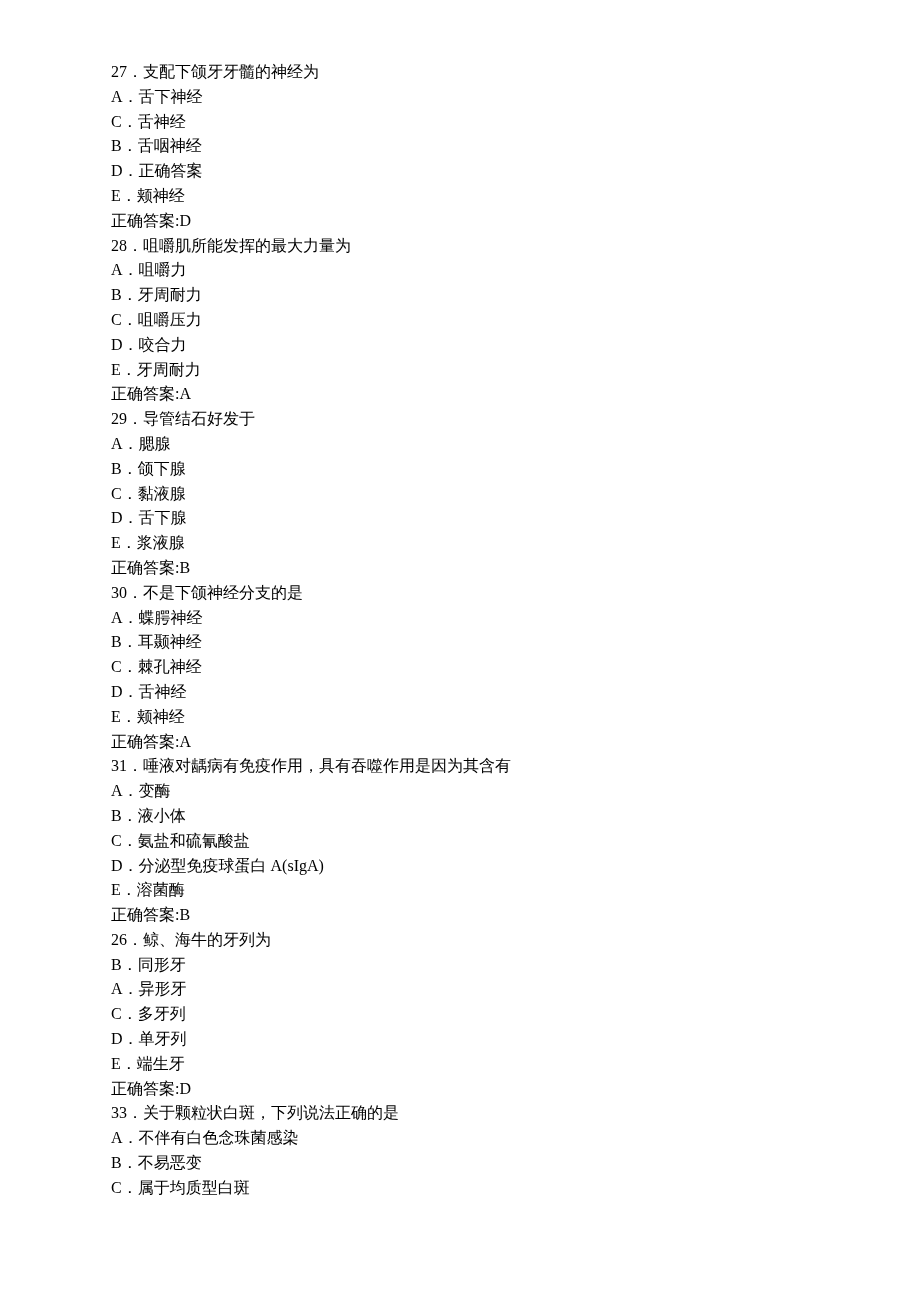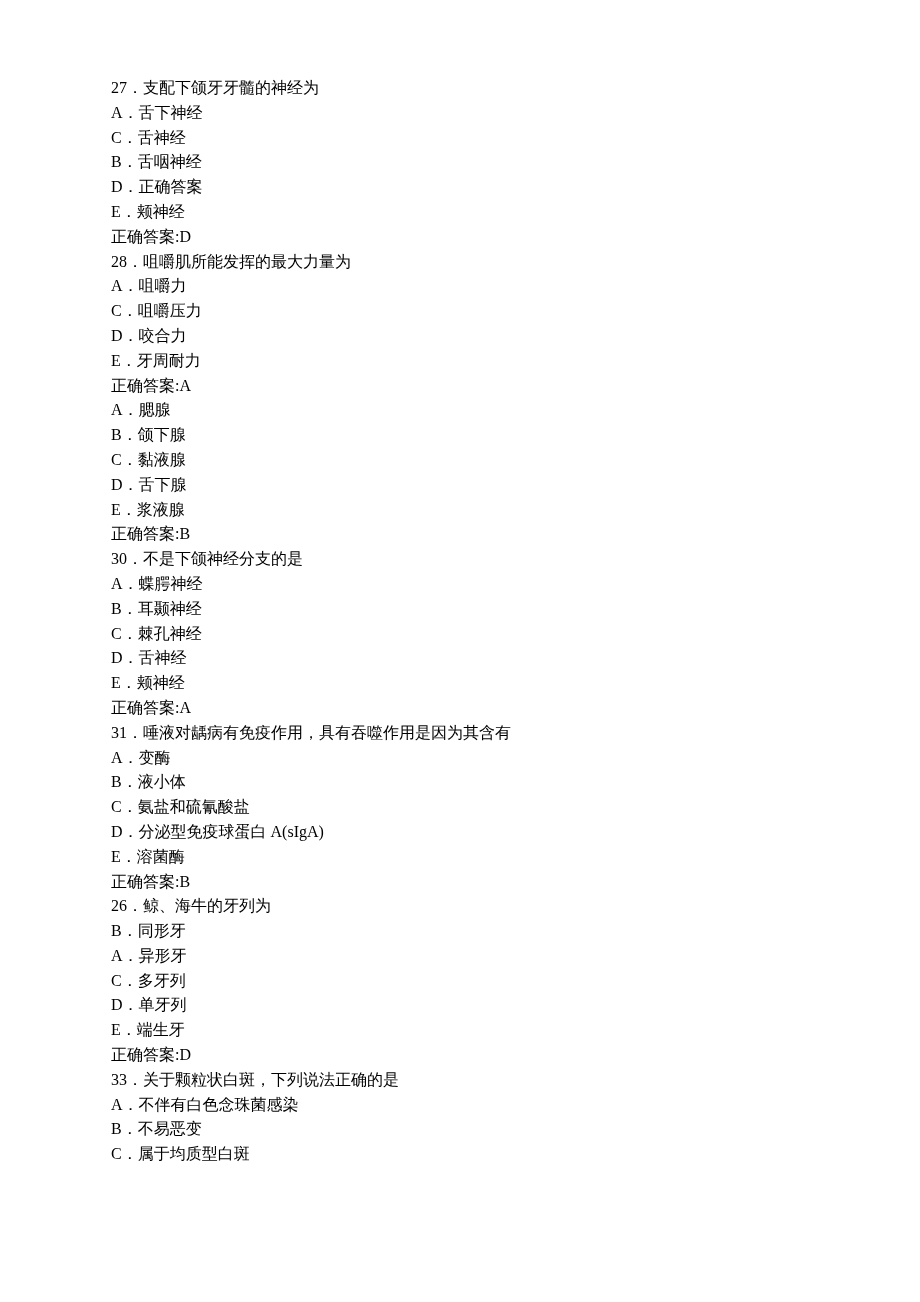--- a/index.html
+++ b/index.html
@@ -7,46 +7,48 @@
     background: #ffffff;
     font-family: "SimSun", "宋体", serif;
     font-size: 16px;
     color: #000000;
     line-height: 1.55;
   }
   .page {
     width: 820px;
     min-height: 1302px;
     box-sizing: border-box;
-    padding: 76px 0 0 111px;
+    padding: 60px 0 0 111px;
   }
   .line {
     white-space: pre;
   }
 </style>
 </head>
 <body>
 
 <div class="page">
 
   <div class="line"><span>27</span>．<span>支配下颌牙牙髓的神经为</span></div>
   <div class="line">A．舌下神经</div>
   <div class="line">C．舌神经</div>
   <div class="line">B．舌咽神经</div>
   <div class="line">D．正确答案</div>
   <div class="line">E．颊神经</div>
   <div class="line"><span>正确答案:</span><span>D</span></div>
 
   <div class="line"><span>28</span>．<span>咀嚼肌所能发挥的最大力量为</span></div>
   <div class="line">A．咀嚼力</div>
+  <div class="line">B．牙周耐力</div>
   <div class="line">C．咀嚼压力</div>
   <div class="line">D．咬合力</div>
   <div class="line">E．牙周耐力</div>
   <div class="line"><span>正确答案:</span><span>A</span></div>
 
+  <div class="line"><span>29</span>．<span>导管结石好发于</span></div>
   <div class="line">A．腮腺</div>
   <div class="line">B．颌下腺</div>
   <div class="line">C．黏液腺</div>
   <div class="line">D．舌下腺</div>
   <div class="line">E．浆液腺</div>
   <div class="line"><span>正确答案:</span><span>B</span></div>
 
   <div class="line"><span>30</span>．<span>不是下颌神经分支的是</span></div>
   <div class="line">A．蝶腭神经</div>
   <div class="line">B．耳颞神经</div>

